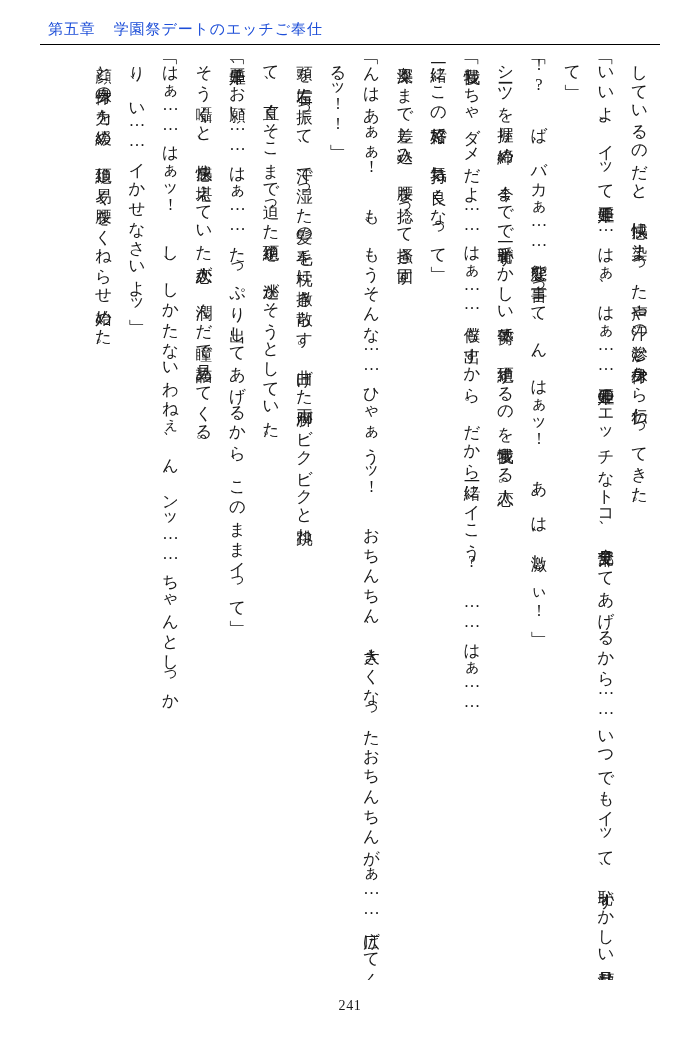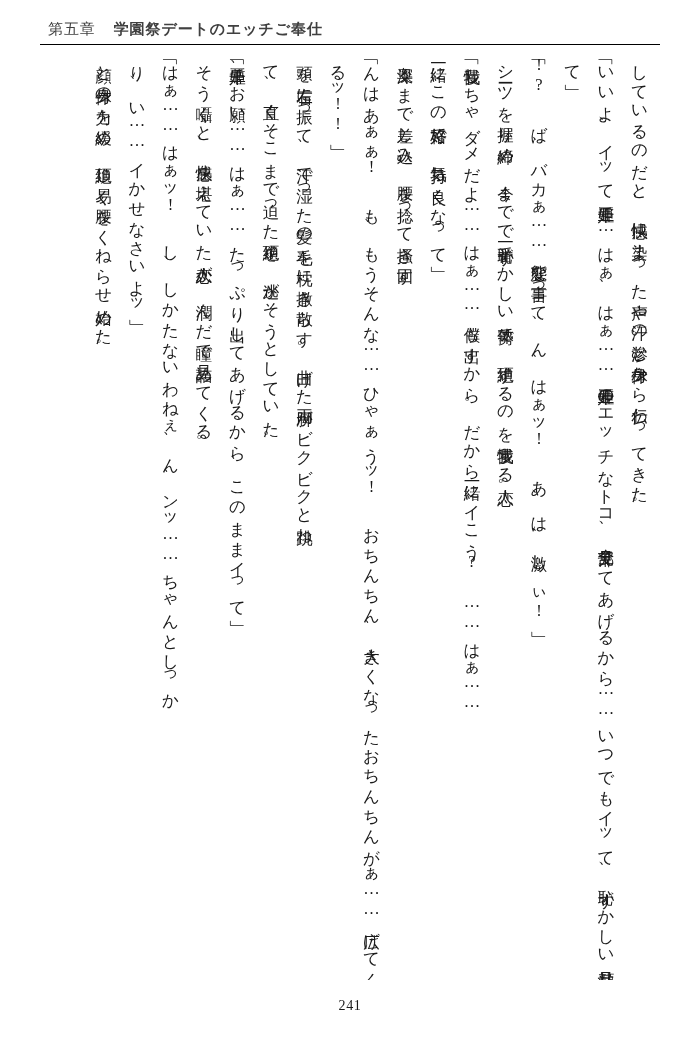--- a/index.html
+++ b/index.html
@@ -28,28 +28,28 @@
     position: absolute;
     top: 14px;
     left: 48px;
     right: 48px;
     height: 30px;
     display: flex;
     align-items: center;
     gap: 18px;
     font-size: 15px;
     letter-spacing: 0.06em;
-    color: #404040;
+    color: #1d4ed8;
     white-space: nowrap;
   }
   .header .chapter-no {
     font-weight: normal;
   }
   .header .chapter-title {
-    font-weight: bold;
+    font-weight: normal;
   }
   .header-rule {
     position: absolute;
     top: 44px;
     left: 40px;
     right: 40px;
     height: 1px;
     background: #000000;
   }
 

